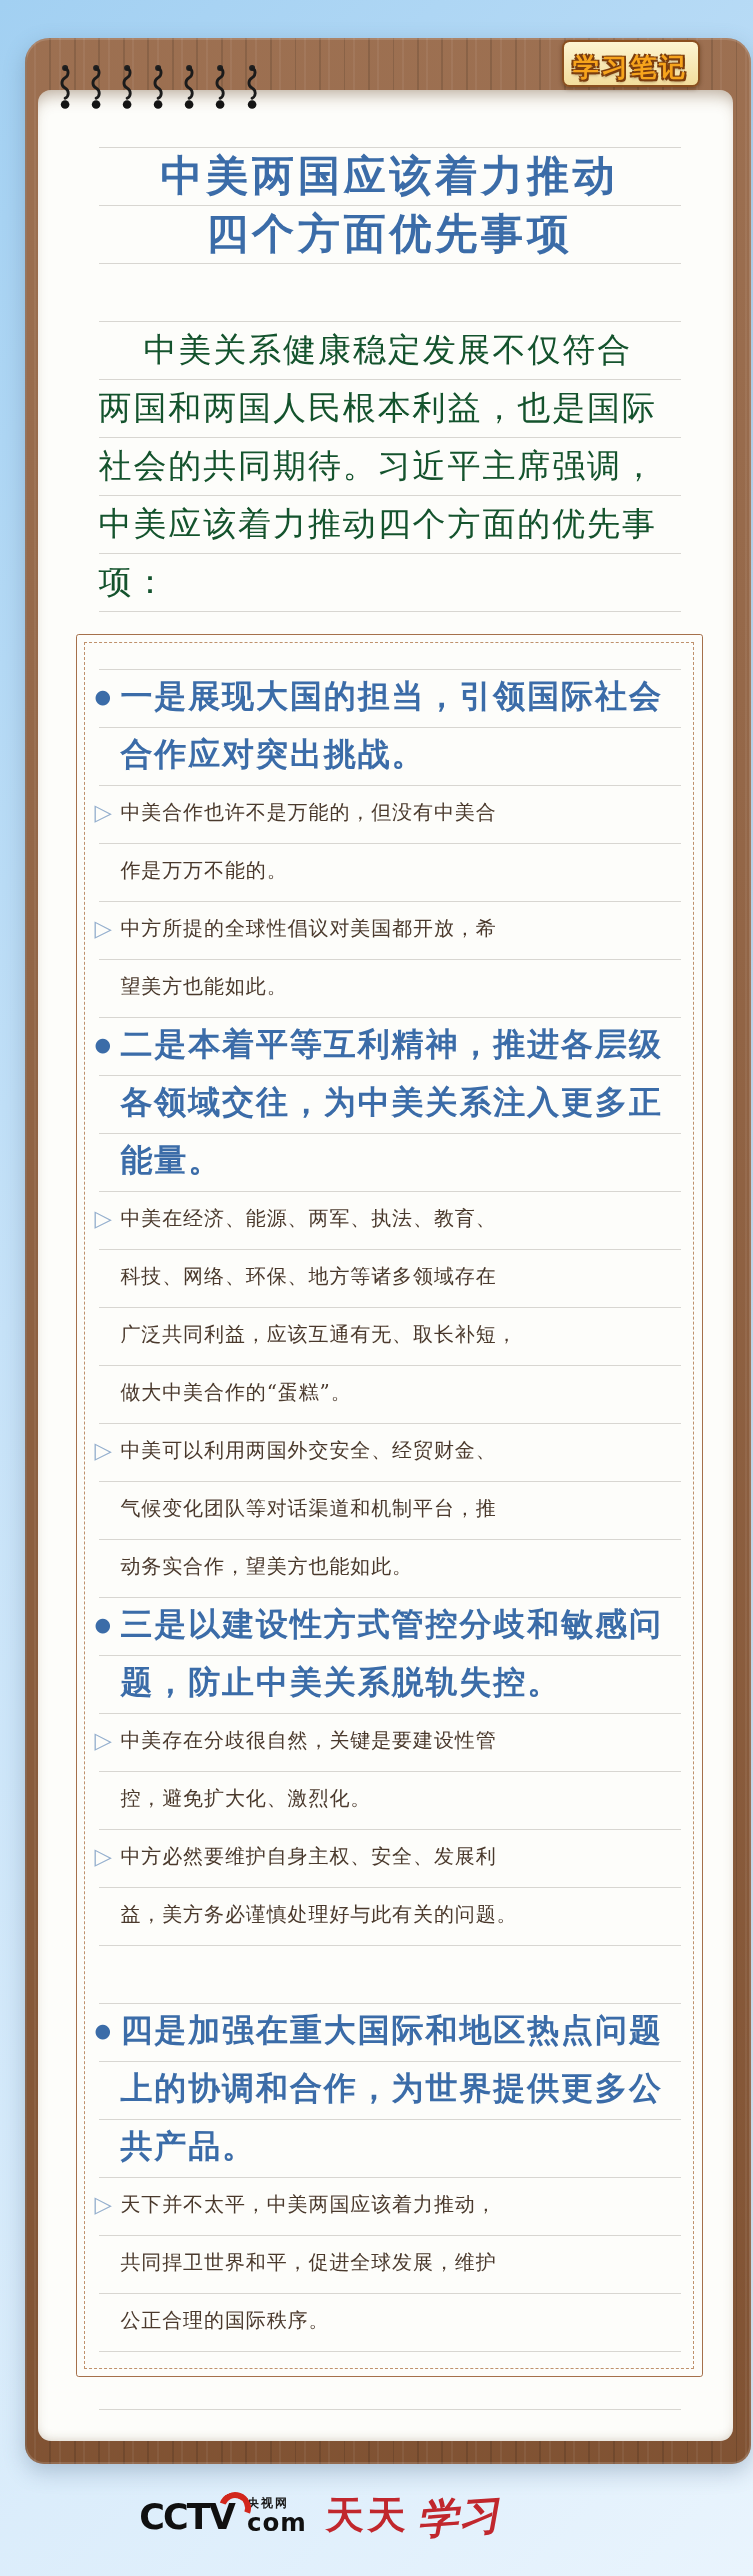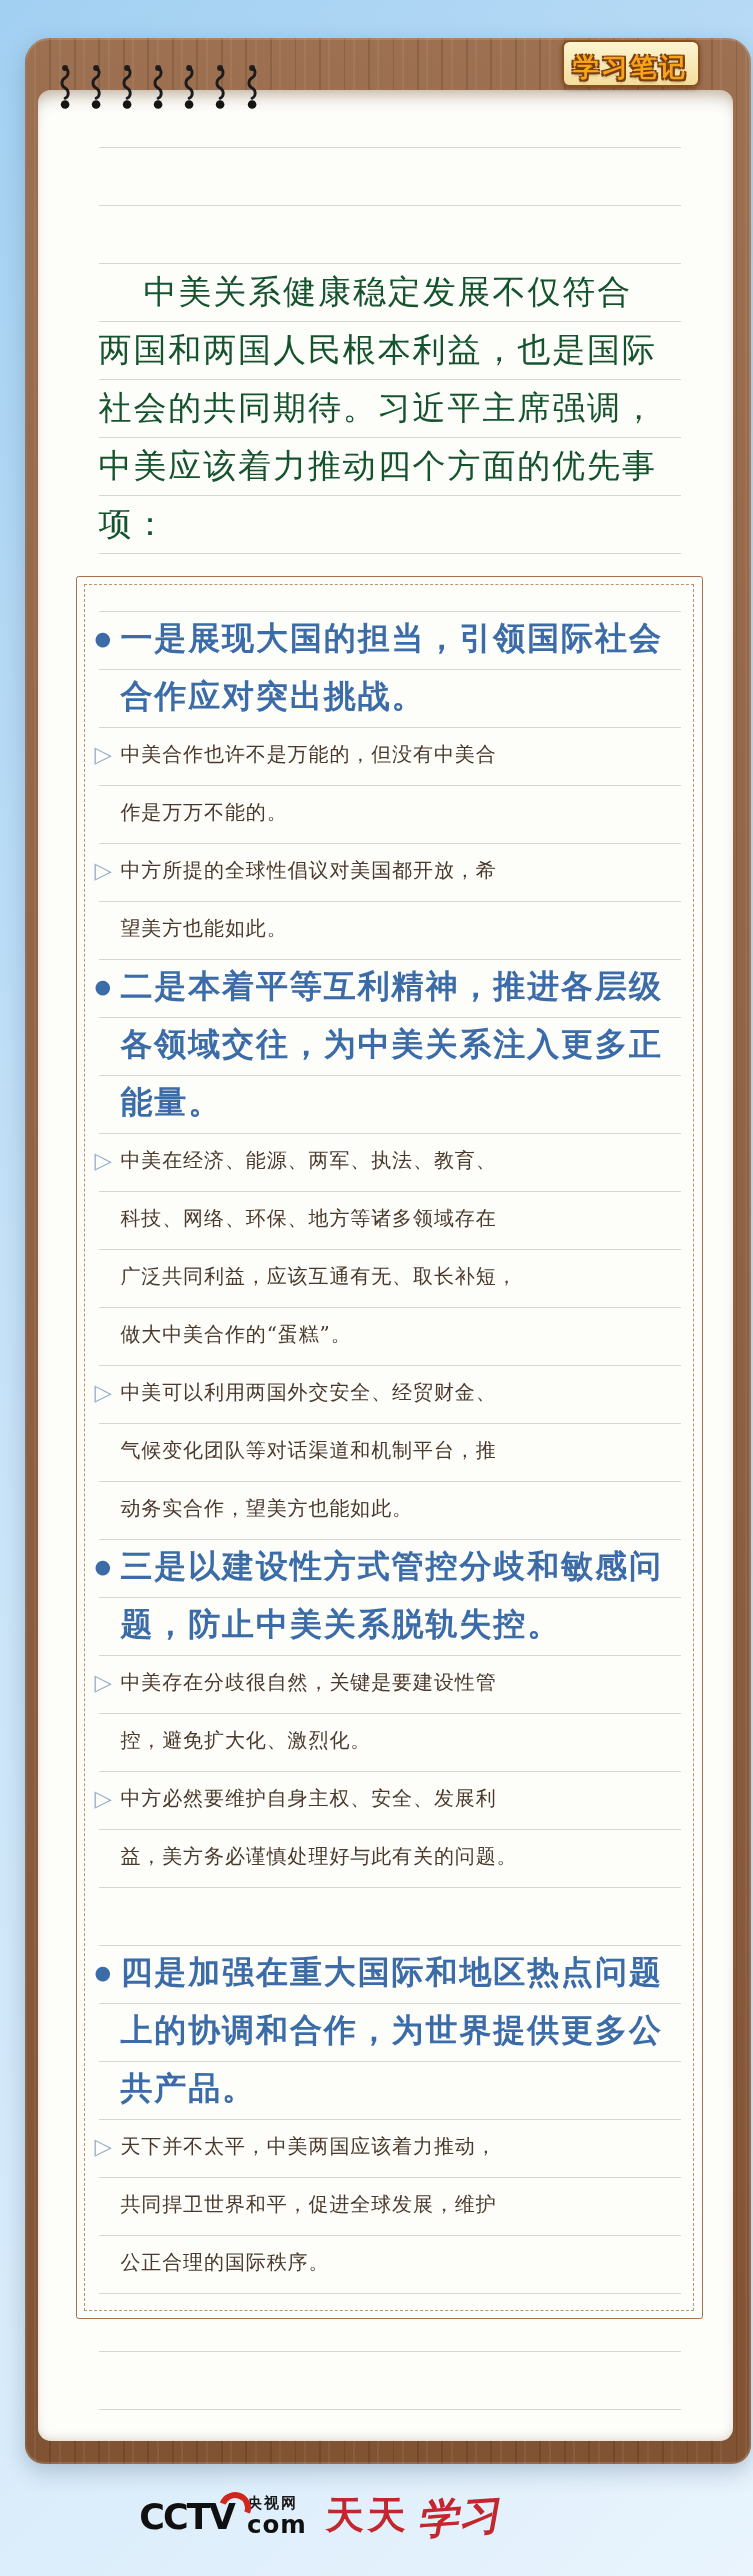--- a/index.html
+++ b/index.html
@@ -92,21 +92,21 @@
   }
   .cctv-logo { display: flex; align-items: center; }
   .cctv-word { font-size: 35px; font-weight: 900; letter-spacing: -1.9px; color: #101010; }
   .swoosh {
     width: 32px; height: 32px; border: 6.6px solid #d2261c; border-radius: 50%;
     border-left-color: transparent; border-bottom-color: transparent;
     transform: rotate(-25deg);
     margin: -19px -5.7px 0 -15px;
   }
   .cctv-col { display: flex; flex-direction: column; line-height: 1.1; margin-left: 1.9px; }
-  .site-label { font-size: 15px; letter-spacing: 1.9px; color: #1a1a1a; font-weight: 700; }
+  .site-label { font-size: 12px; letter-spacing: 1.9px; color: #1a1a1a; font-weight: 700; }
   .com-label { font-size: 24.5px; font-weight: 700; color: #101010; letter-spacing: 0.9px; }
   .brand { display: flex; align-items: flex-start; margin-left: 19px; color: #c1272d; }
   .tiantian { font-size: 38px; font-weight: 800; font-family: "DejaVu Serif","Liberation Serif",serif; letter-spacing: 3.8px; }
   .xuexi {
     font-size: 41px; font-weight: 700; font-style: italic;
     font-family: "DejaVu Serif","Liberation Serif",serif;
     margin-left: 7.5px; transform: rotate(-4deg); display: inline-block;
   }
 </style>
 </head>
@@ -152,21 +152,21 @@
       </svg>
   </div>
 
   <div class="badge">
     <span class="badge-label">学习笔记</span>
   </div>
 
   <div class="paper">
     <div class="rules"></div>
 
-    <div class="page-title"><br></div>
+    <div class="page-title"><span>中美两国应该着力推动</span><br><span>四个方面优先事项</span></div>
 
     <div class="intro">中美关系健康稳定发展不仅符合
 两国和两国人民根本利益，也是国际
 社会的共同期待。习近平主席强调，
 中美应该着力推动四个方面的优先事
 项：</div>
 
     <div class="sketchbox">
       <div class="sketch-inner">
 

